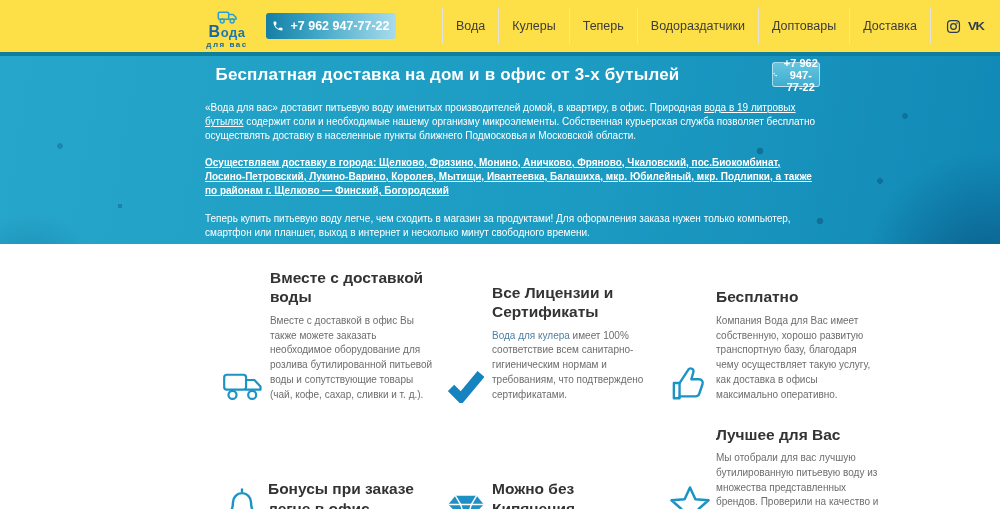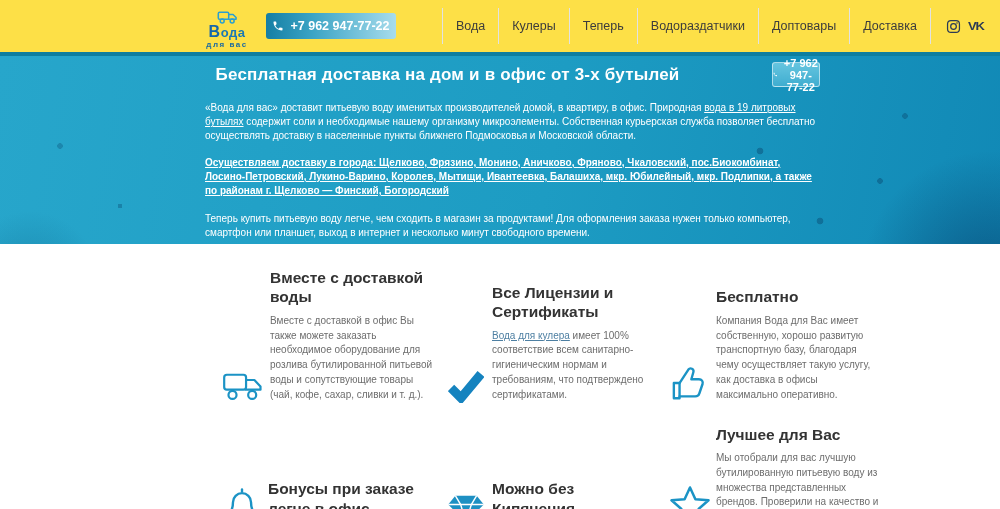--- a/index.html
+++ b/index.html
@@ -56,21 +56,21 @@
 
   
   .features { padding:24px 0 0 222px; display:grid;
     grid-template-columns:212px 212px 212px; column-gap:12px; row-gap:22px; background:#fff; }
   .card { display:flex; align-items:flex-end; }
   .card-icon { flex:0 0 40px; display:flex; justify-content:center; padding-top:2px; }
   .card-body { margin-left:6px; flex:1; }
   .card-title { font-size:15.5px; font-weight:bold; color:#333; line-height:1.25;
     margin-bottom:7px; }
   .card-text { font-size:10px; color:#6d6d6d; line-height:1.48; }
-  .card-link { color:#4d7fa2; text-decoration:underline; cursor:pointer; }
+  .card-link { color:#4d7fa2; cursor:pointer; }
 
   .ico-stroke { stroke:#1b93c5; fill:none; stroke-width:2.5; stroke-linecap:round;
     stroke-linejoin:round; }
 </style>
 </head>
 <body>
 
 <div class="header">
   <div class="logo">
     <svg class="logo-truck" viewBox="0 0 48 30">

